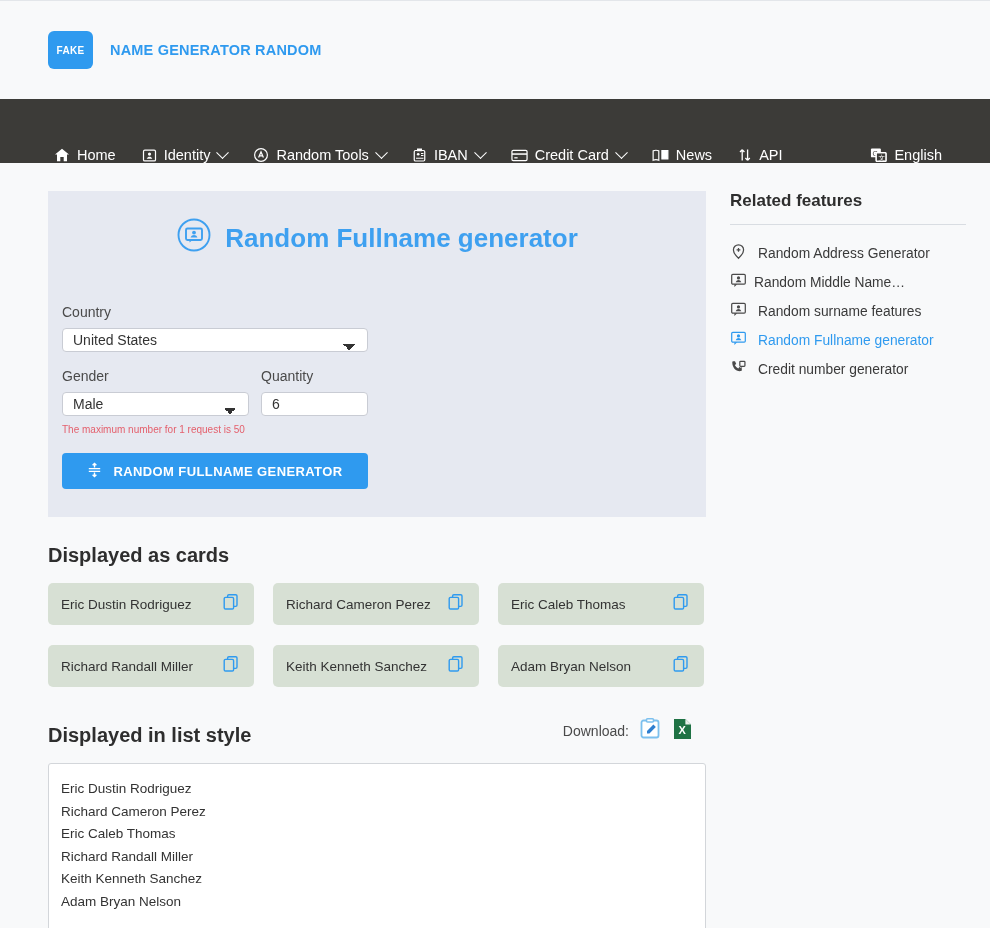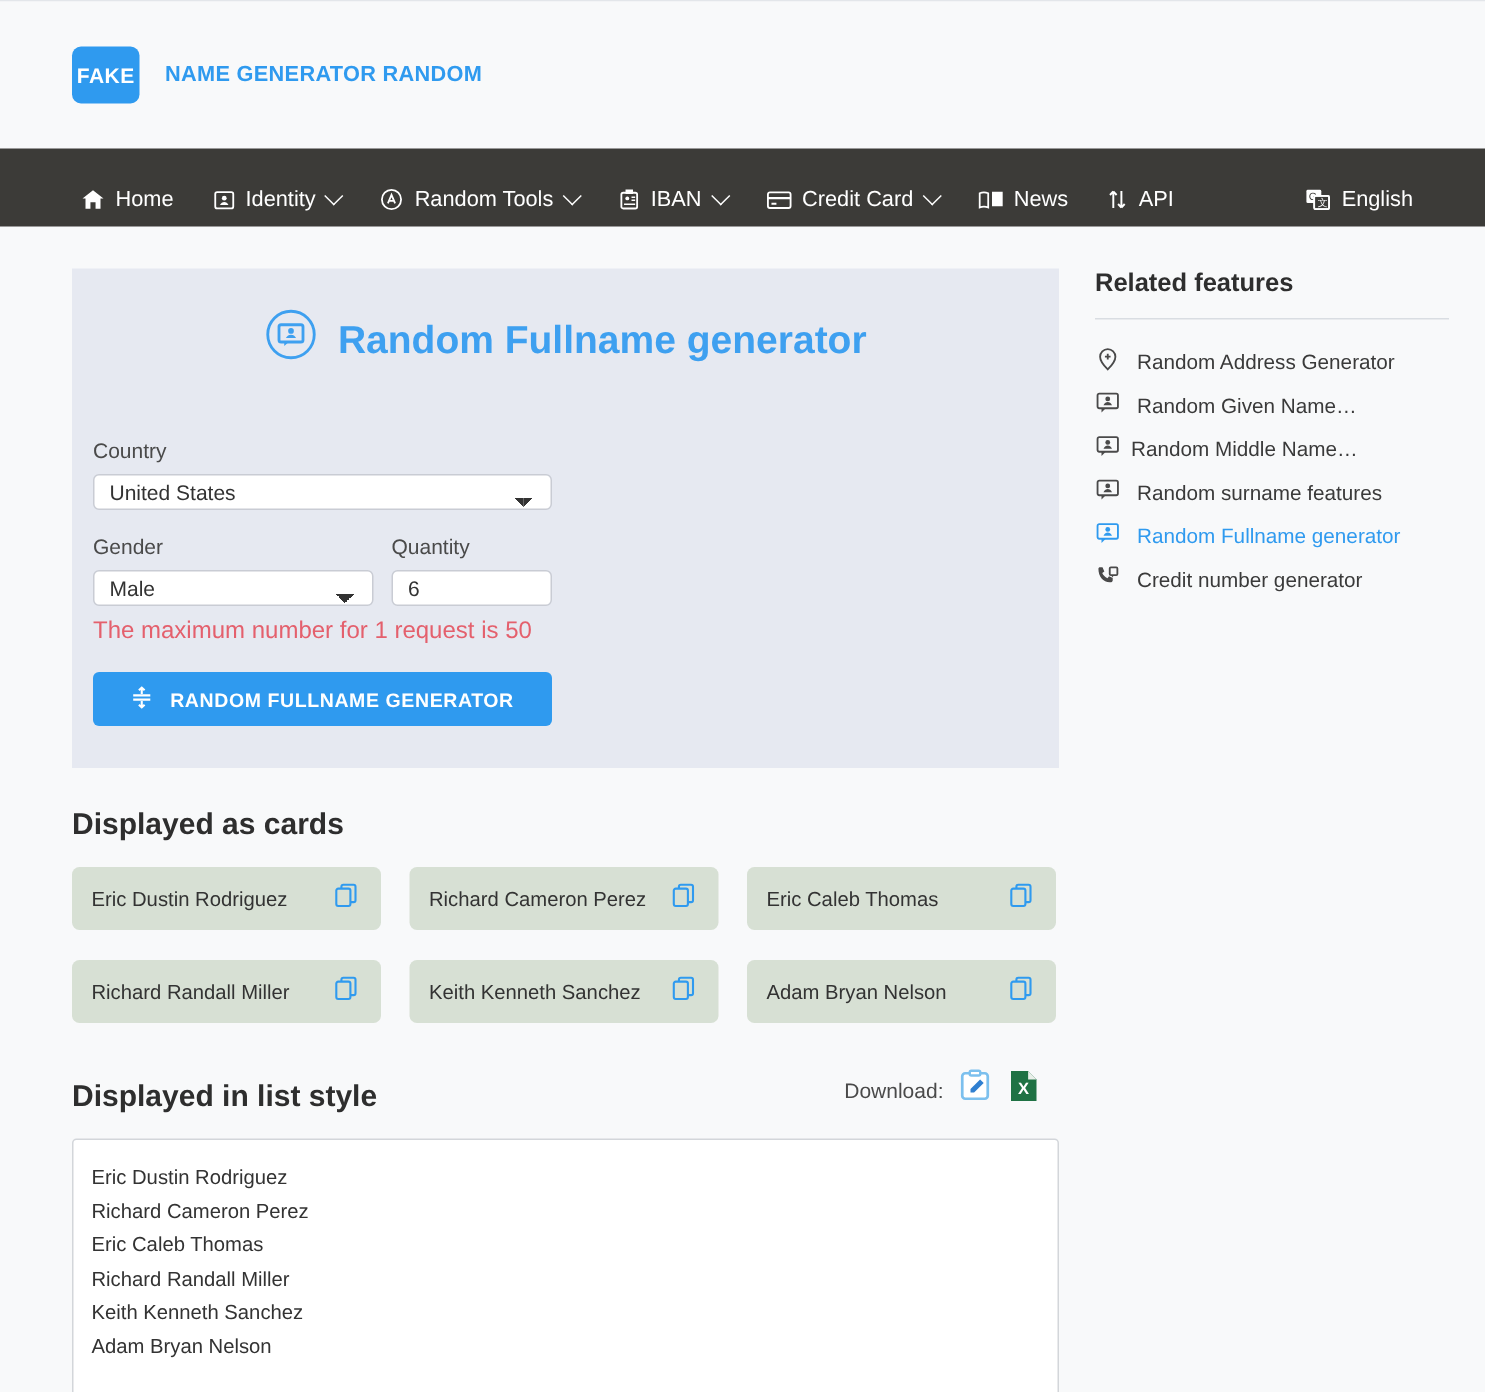--- a/index.html
+++ b/index.html
@@ -24,39 +24,39 @@
     display: flex;
     align-items: center;
     padding-left: 48px;
     background: #f8f9fa;
   }
   .logo-badge {
     width: 45px; height: 38px;
     background: #2f9aef;
     border-radius: 6px;
     color: #fff;
-    font-size: 14px;
+    font-size: 10px;
     font-weight: bold;
     letter-spacing: .3px;
     display: flex; align-items: center; justify-content: center;
   }
   .logo-text {
     margin-left: 17px;
     color: #2f9aef;
     font-size: 14.5px;
     font-weight: bold;
     letter-spacing: .2px;
   }
 
   
   .navbar {
-    height: 52px;
+    height: 64px;
     background: #3c3b38;
     display: flex;
-    align-items: center;
+    align-items: flex-end;
     padding: 16px 48px 0 54px;
     color: #ffffff;
   }
   .nav-item {
     display: flex;
     align-items: center;
     gap: 7px;
     margin-right: 26px;
     font-size: 14.5px;
     color: #fff;
@@ -124,21 +124,21 @@
     background-size: 6px 6px, 6px 6px;
     background-repeat: no-repeat;
     padding-right: 30px;
   }
   #country-select { width: 306px; }
   .row2 { display: flex; gap: 12px; margin-top: 16px; }
   #gender-select { width: 187px; }
   #quantity-input { width: 107px; }
   .warn {
     color: #e4606d;
-    font-size: 16px;
+    font-size: 10px;
     margin-top: 8px;
   }
   .gen-btn {
     margin-top: 18px;
     width: 306px; height: 36px;
     background: #2f9aef;
     border: none;
     border-radius: 4px;
     color: #fff;
     font-size: 13px;
@@ -458,31 +458,20 @@
       <div style="display:flex;align-items:center;gap:11px;height:29px;">
         <span>
           <svg width="17" height="17" viewBox="0 0 18 18" fill="none" stroke="#4a4a4a" stroke-width="1.3">
             <path d="M9 16.2S3.6 11 3.6 7.3a5.4 5.4 0 0 1 10.8 0C14.4 11 9 16.2 9 16.2z"></path>
             <path d="M9 5.2v4M7 7.2h4"></path>
           </svg>
         </span>
         <span style="font-size:13.8px;color:#3a3a3a;">Random Address Generator</span>
       </div>
 
-      <div style="display:flex;align-items:center;gap:11px;height:29px;">
-        <span>
-          <svg width="17" height="17" viewBox="0 0 18 18" fill="none" stroke="#4a4a4a" stroke-width="1.3">
-            <rect x="1.8" y="2.6" width="14.4" height="10.3" rx="1.2"></rect>
-            <path d="M4.6 12.9v2.9l3-2.9" fill="#4a4a4a" stroke="none"></path>
-            <circle cx="9" cy="6.3" r="1.7" fill="#4a4a4a" stroke="none"></circle>
-            <path d="M6 10.8c.7-1.6 1.9-2.3 3-2.3s2.3.7 3 2.3z" fill="#4a4a4a" stroke="none"></path>
-          </svg>
-        </span>
-        <span style="font-size:13.8px;color:#3a3a3a;">Random Given Name…</span>
-      </div>
 
       <div style="display:flex;align-items:center;gap:7px;height:29px;">
         <span>
           <svg width="17" height="17" viewBox="0 0 18 18" fill="none" stroke="#4a4a4a" stroke-width="1.3">
             <rect x="1.8" y="2.6" width="14.4" height="10.3" rx="1.2"></rect>
             <path d="M4.6 12.9v2.9l3-2.9" fill="#4a4a4a" stroke="none"></path>
             <circle cx="9" cy="6.3" r="1.7" fill="#4a4a4a" stroke="none"></circle>
             <path d="M6 10.8c.7-1.6 1.9-2.3 3-2.3s2.3.7 3 2.3z" fill="#4a4a4a" stroke="none"></path>
           </svg>
         </span>

